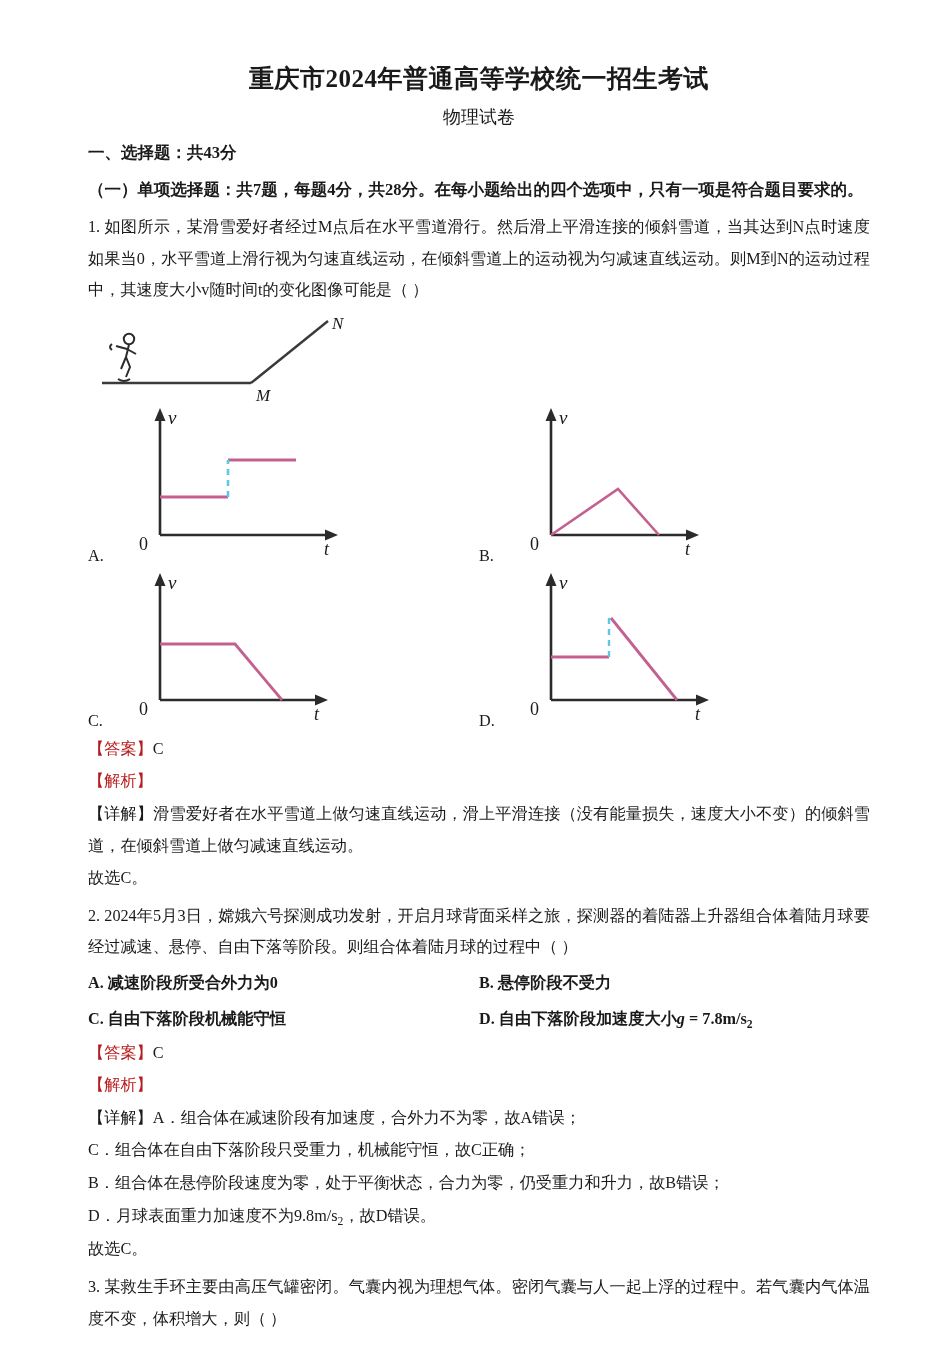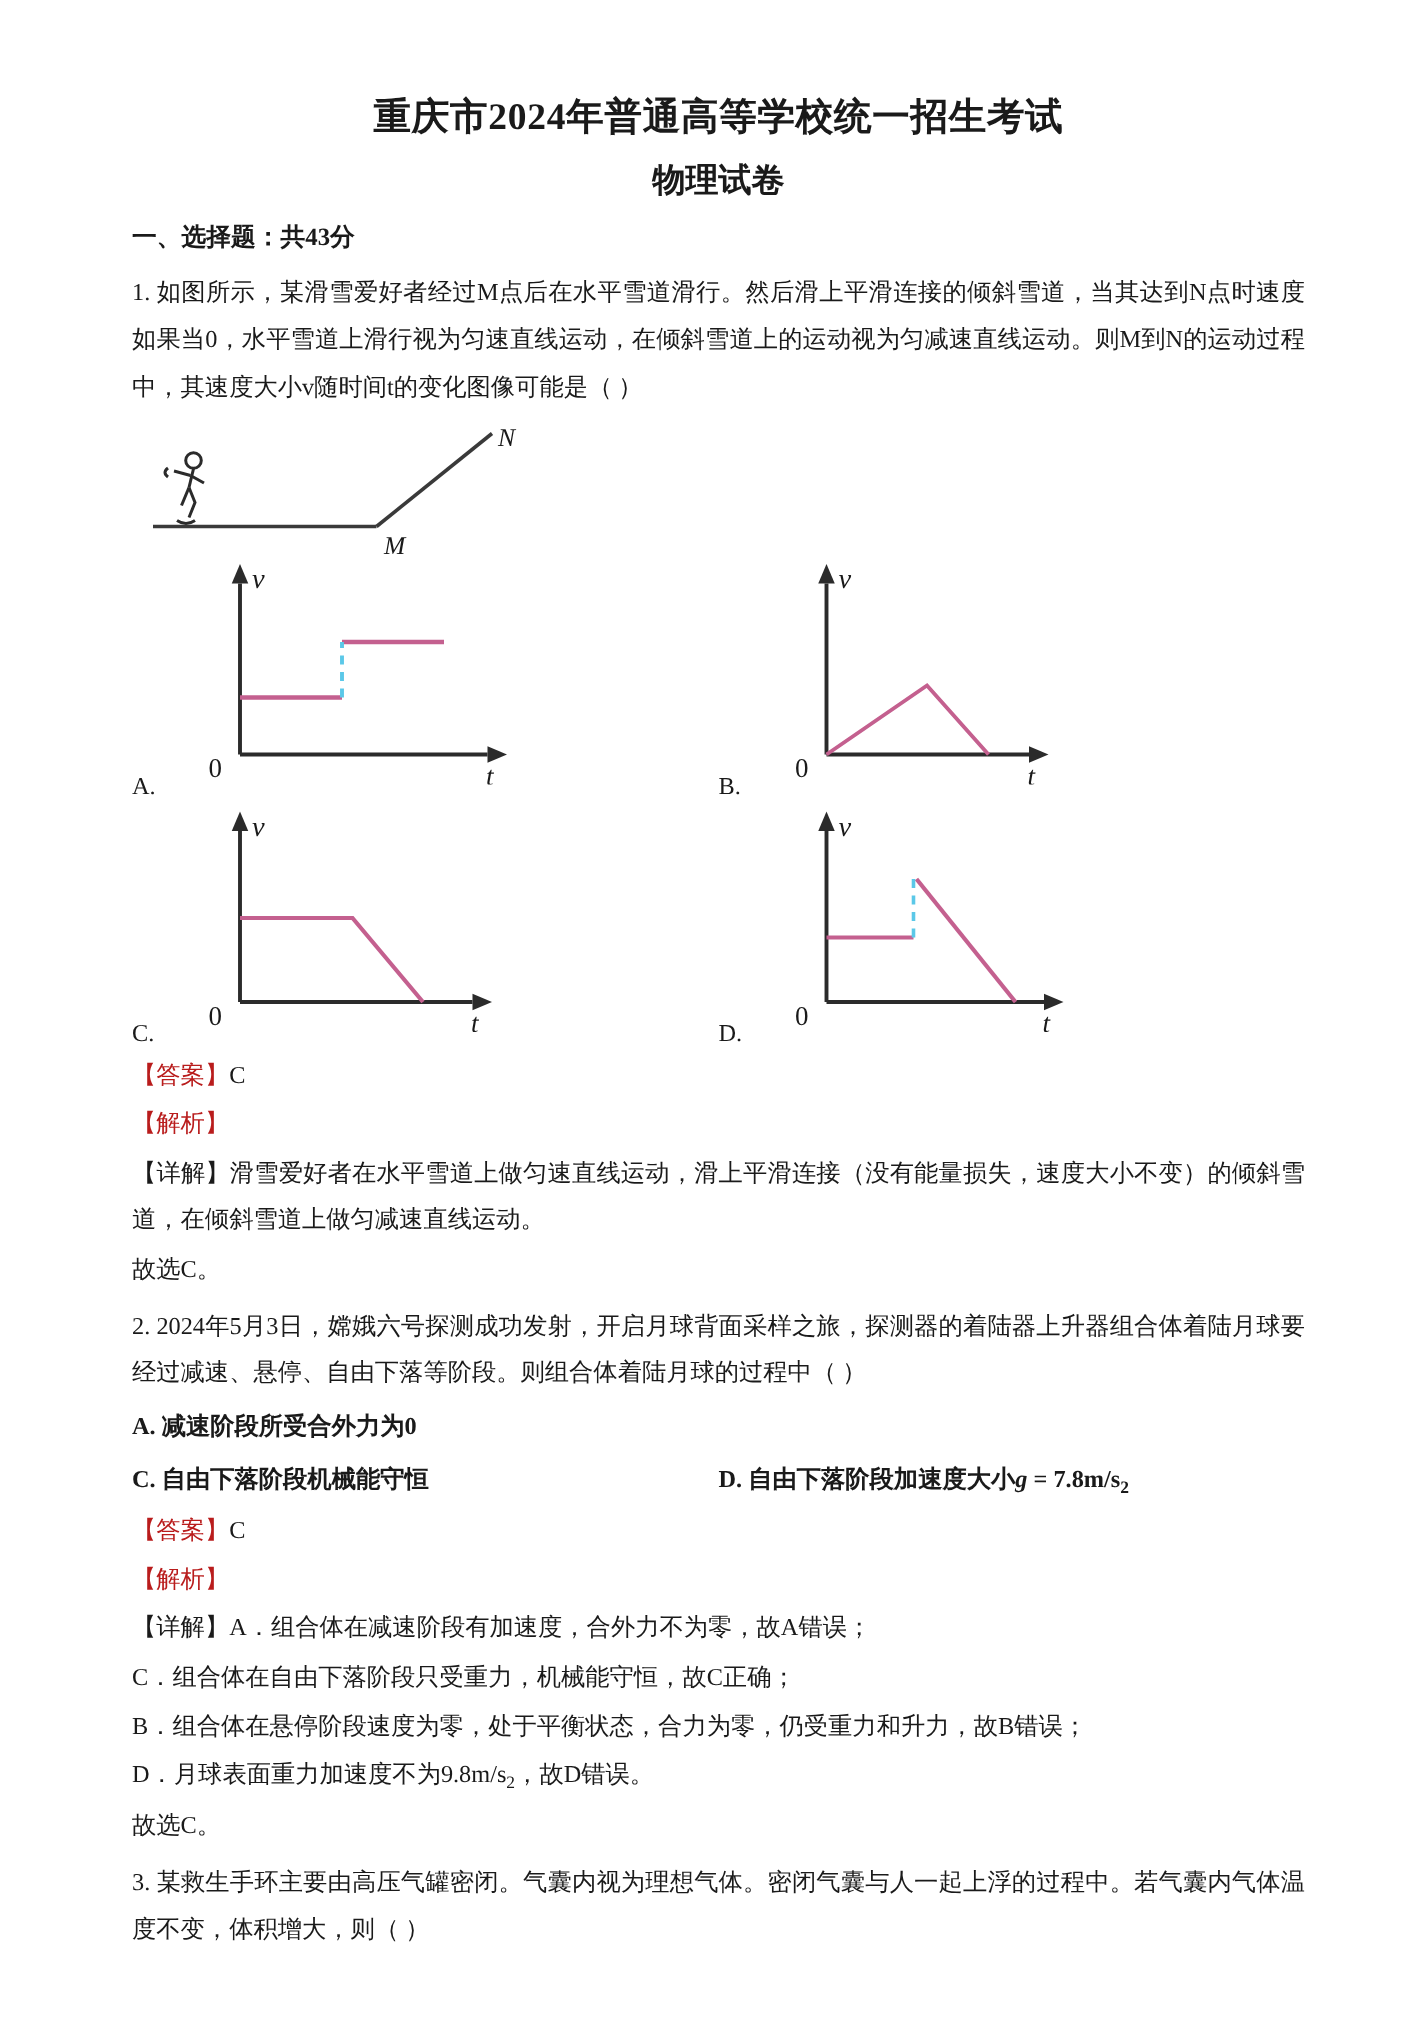--- a/index.html
+++ b/index.html
@@ -33,22 +33,22 @@
     text-align: center;
     font-weight: bold;
     font-size: 25px;
     letter-spacing: 0.5px;
     margin: 0;
     padding-top: 62px;
     line-height: 1.35;
   }
   .doc-subtitle {
     text-align: center;
-    font-weight: bold;
-    font-size: 22px;
+    font-weight: normal;
+    font-size: 18px;
     margin: 0;
     padding-top: 9px;
     line-height: 1.35;
   }
 
   .section-head {
     font-weight: bold;
     font-size: 16.5px;
     margin-top: 8px;
     line-height: 1.9;
@@ -114,20 +114,21 @@
 </head>
 <body>
 
 <div class="page">
   <div class="content">
 
     <h1 class="doc-title">重庆市2024年普通高等学校统一招生考试</h1>
     <h2 class="doc-subtitle">物理试卷</h2>
 
     <div class="section-head">一、选择题：共43分</div>
+    <div class="section-sub">（一）单项选择题：共7题，每题4分，共28分。在每小题给出的四个选项中，只有一项是符合题目要求的。</div>
 
     <p class="body">1. 如图所示，某滑雪爱好者经过M点后在水平雪道滑行。然后滑上平滑连接的倾斜雪道，当其达到N点时速度如果当0，水平雪道上滑行视为匀速直线运动，在倾斜雪道上的运动视为匀减速直线运动。则M到N的运动过程中，其速度大小v随时间t的变化图像可能是（  ）</p>
 
     <div class="figure-area">
 
       <svg class="slope-fig" width="330" height="92" viewBox="0 0 330 92">
 
         <line x1="6" y1="70" x2="155" y2="70" stroke="#3a3a3a" stroke-width="2.4"></line>
 
         <line x1="155" y1="70" x2="232" y2="8" stroke="#3a3a3a" stroke-width="2.4"></line>
@@ -230,20 +231,21 @@
     <p class="body tight">
       <span class="blue">【解析】</span>
     </p>
     <p class="body tight">【详解】滑雪爱好者在水平雪道上做匀速直线运动，滑上平滑连接（没有能量损失，速度大小不变）的倾斜雪道，在倾斜雪道上做匀减速直线运动。</p>
     <p class="body tight">故选C。</p>
 
     <p class="body">2. 2024年5月3日，嫦娥六号探测成功发射，开启月球背面采样之旅，探测器的着陆器上升器组合体着陆月球要经过减速、悬停、自由下落等阶段。则组合体着陆月球的过程中（  ）</p>
 
     <div class="opt-row">
       <div class="opt-col">A. 减速阶段所受合外力为0</div>
+      <div class="opt-col">B. 悬停阶段不受力</div>
     </div>
     <div class="opt-row">
       <div class="opt-col">C. 自由下落阶段机械能守恒</div>
       <div class="opt-col"><span>D. 自由下落阶段加速度大小</span><span class="it">g</span><span> = </span><span>7.8m/s</span><sub>2</sub></div>
     </div>
 
     <p class="body tight">
       <span class="blue">【答案】</span><span>C</span>
     </p>
     <p class="body tight">

